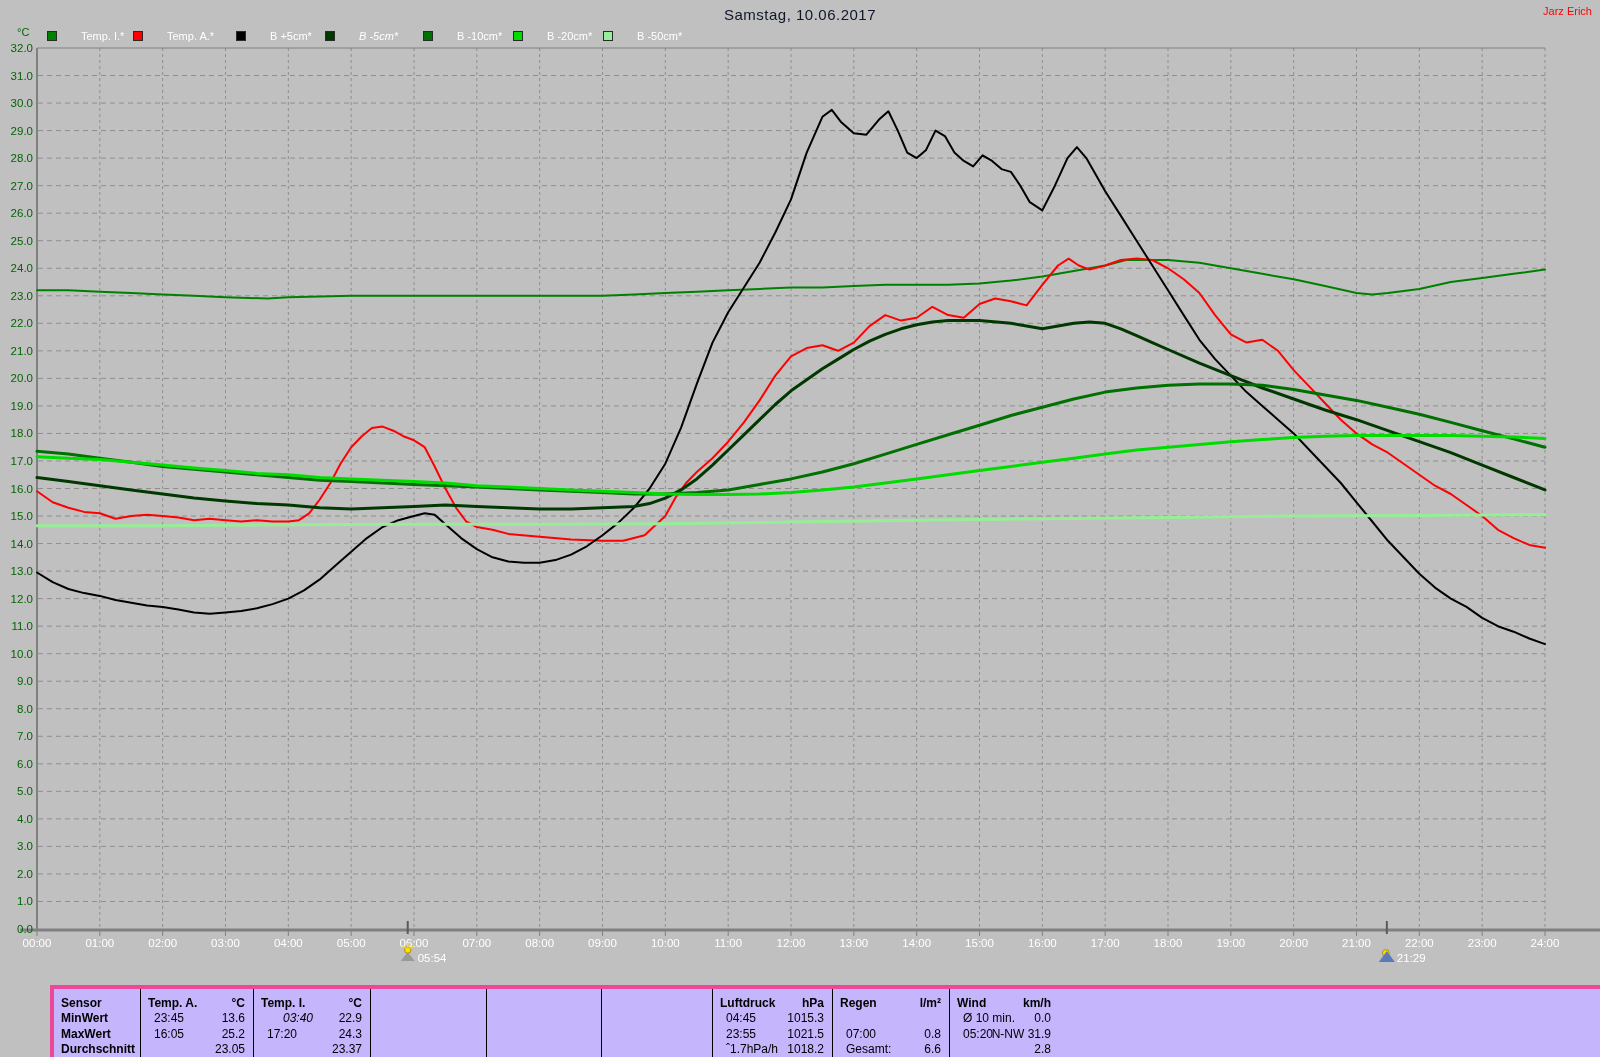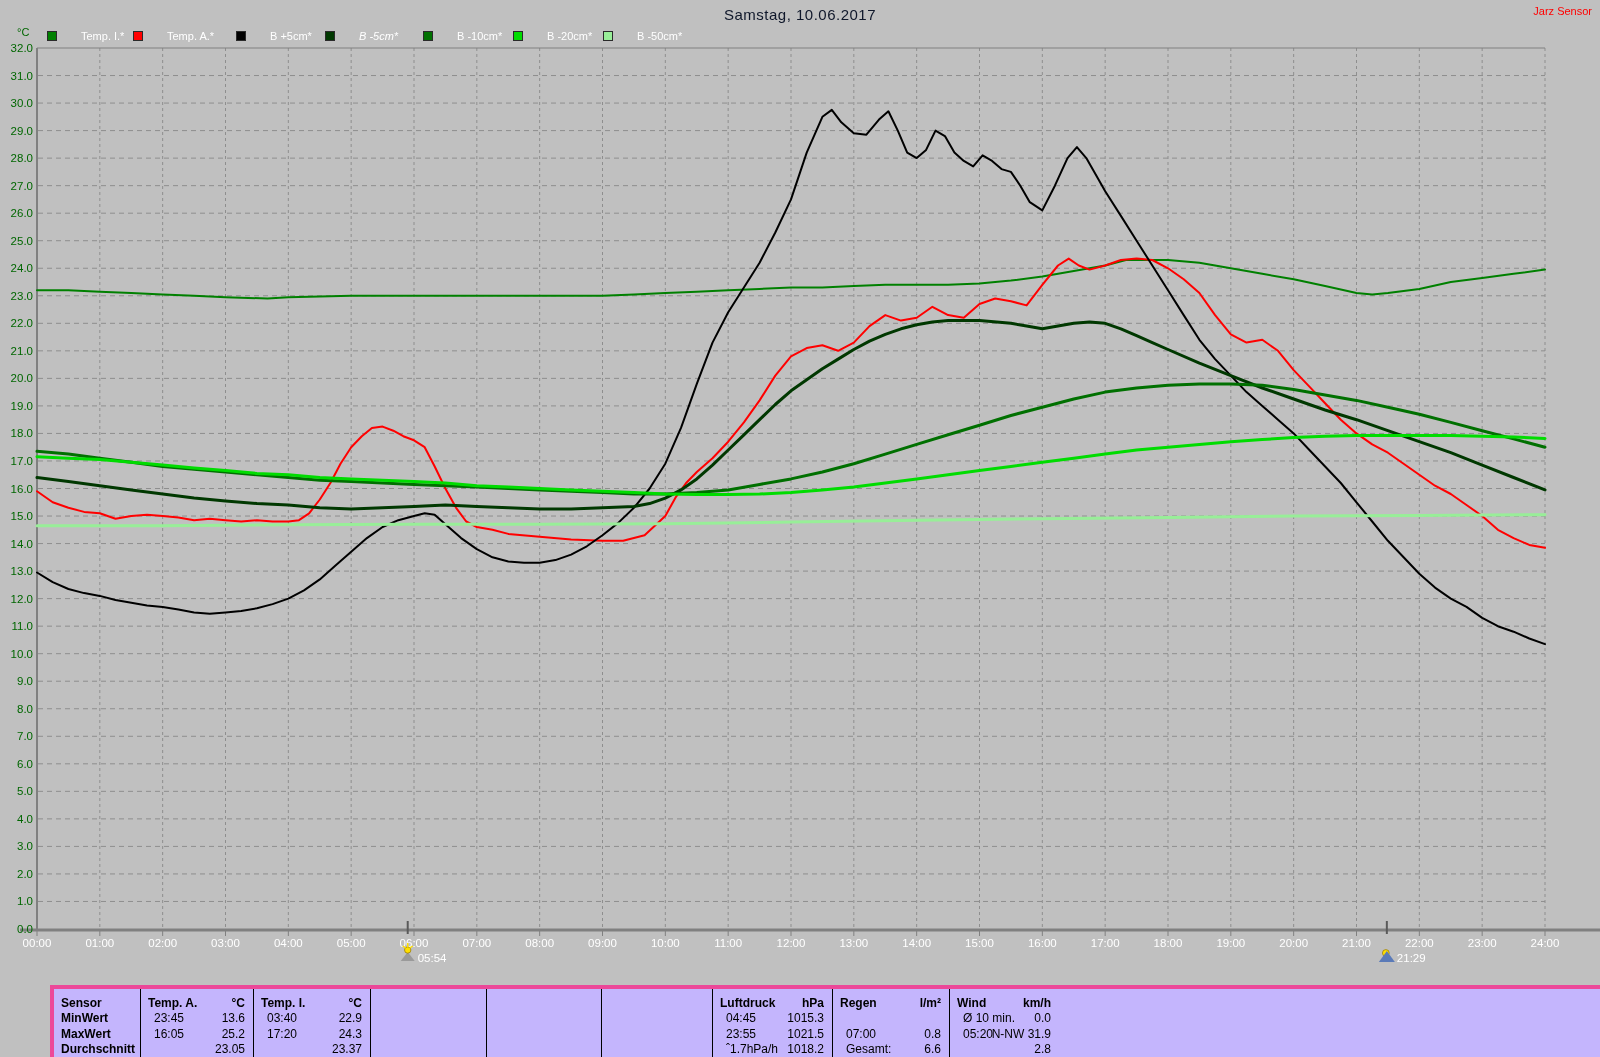--- a/index.html
+++ b/index.html
@@ -33,21 +33,21 @@
   .cell{position:absolute;font-size:12px;color:#000;height:15px;line-height:15px;white-space:nowrap;}
   .b{font-weight:bold;}
   .right{text-align:right;}
   .vline{position:absolute;top:0;width:1px;height:100%;background:#000;}
 </style>
 </head>
 <body>
 
 <div class="screen">
   <div class="title">Samstag, 10.06.2017</div>
-  <div class="author">Jarz Sensor</div>
+  <div class="author">Jarz Erich</div>
   <div class="unit">°C</div>
   <div id="legend">
       <div class="legend-item" style="left: 47px;">
         <span class="sq" style="background: rgb(0, 128, 0);"></span>
         <span class="lbl">Temp. I.*</span>
       </div>
       <div class="legend-item" style="left: 133px;">
         <span class="sq" style="background: rgb(255, 0, 0);"></span>
         <span class="lbl">Temp. A.*</span>
       </div>
@@ -240,21 +240,21 @@
       <div class="cell b" style="left: 94px; top: 7px;">Temp. A.</div>
       <div class="cell b right" style="left: 94px; top: 7px; width: 97px;">°C</div>
       <div class="cell " style="left: 100px; top: 22px;">23:45</div>
       <div class="cell right" style="left: 94px; top: 22px; width: 97px;">13.6</div>
       <div class="cell " style="left: 100px; top: 38px;">16:05</div>
       <div class="cell right" style="left: 94px; top: 38px; width: 97px;">25.2</div>
       <div class="cell right" style="left: 94px; top: 53px; width: 97px;">23.05</div>
       <div class="vline" style="left: 199px;"></div>
       <div class="cell b" style="left: 207px; top: 7px;">Temp. I.</div>
       <div class="cell b right" style="left: 207px; top: 7px; width: 101px;">°C</div>
-      <div class="cell " style="left: 213px; top: 22px;">03:40</div>
+      <div class="cell " style="left: 229px; top: 22px; font-style: italic;">03:40</div>
       <div class="cell right" style="left: 207px; top: 22px; width: 101px;">22.9</div>
       <div class="cell " style="left: 213px; top: 38px;">17:20</div>
       <div class="cell right" style="left: 207px; top: 38px; width: 101px;">24.3</div>
       <div class="cell right" style="left: 207px; top: 53px; width: 101px;">23.37</div>
       <div class="vline" style="left: 316px;"></div>
       <div class="vline" style="left: 432px;"></div>
       <div class="vline" style="left: 547px;"></div>
       <div class="vline" style="left: 658px;"></div>
       <div class="cell b" style="left: 666px; top: 7px;">Luftdruck</div>
       <div class="cell b right" style="left: 666px; top: 7px; width: 104px;">hPa</div>

